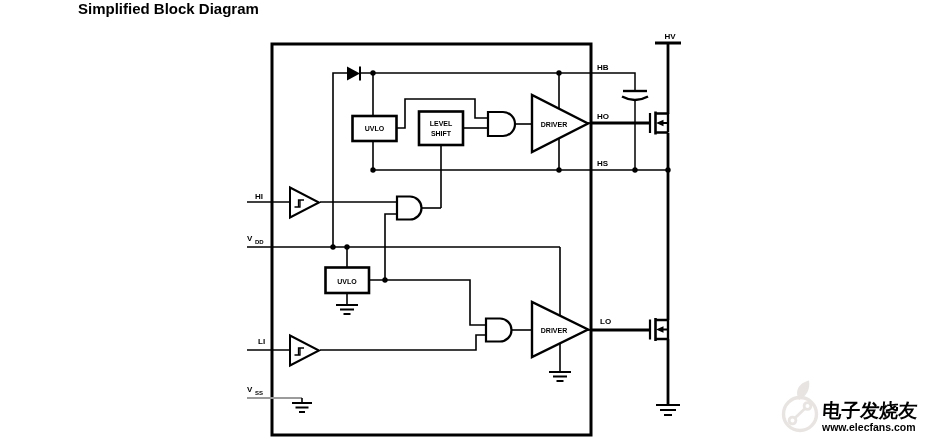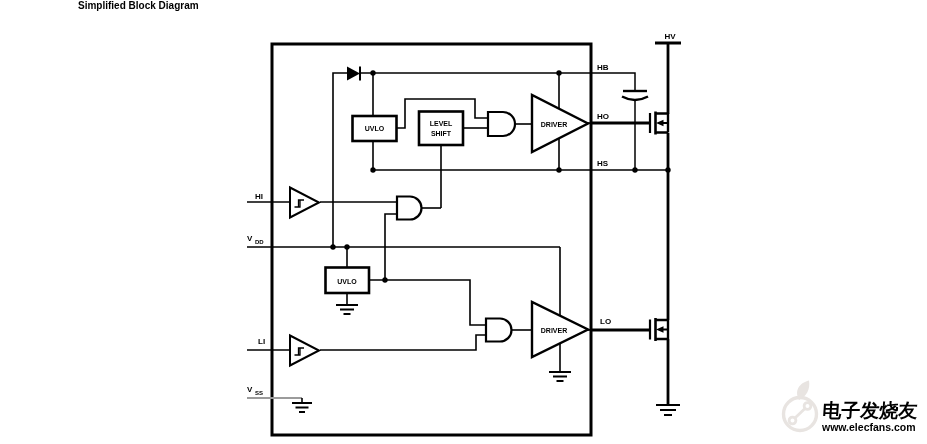--- a/index.html
+++ b/index.html
@@ -1,21 +1,21 @@
 <!DOCTYPE html>
 <html><head>
 <meta charset="utf-8">
 <style>
   html,body{margin:0;padding:0;background:#ffffff;}
   .page{
     position:relative;width:927px;height:444px;background:#ffffff;overflow:hidden;
     font-family:"Liberation Sans",sans-serif;
   }
   .title{
-    position:absolute;left:78px;top:0px;font-size:10px;font-weight:bold;color:#000;
+    position:absolute;left:78px;top:0px;font-size:15px;font-weight:bold;color:#000;
     letter-spacing:0px;
   }
   svg{position:absolute;left:0;top:0;}
   svg text{font-family:"Liberation Sans",sans-serif;font-weight:bold;fill:#000;}
   .pinlbl{font-size:8px;}
   .sublbl{font-size:6px;}
   .blklbl{font-size:7px;}
   .wm-brand{font-size:19px;font-weight:bold;}
   .wm-url{font-size:10.5px;font-weight:bold;}
 </style>

